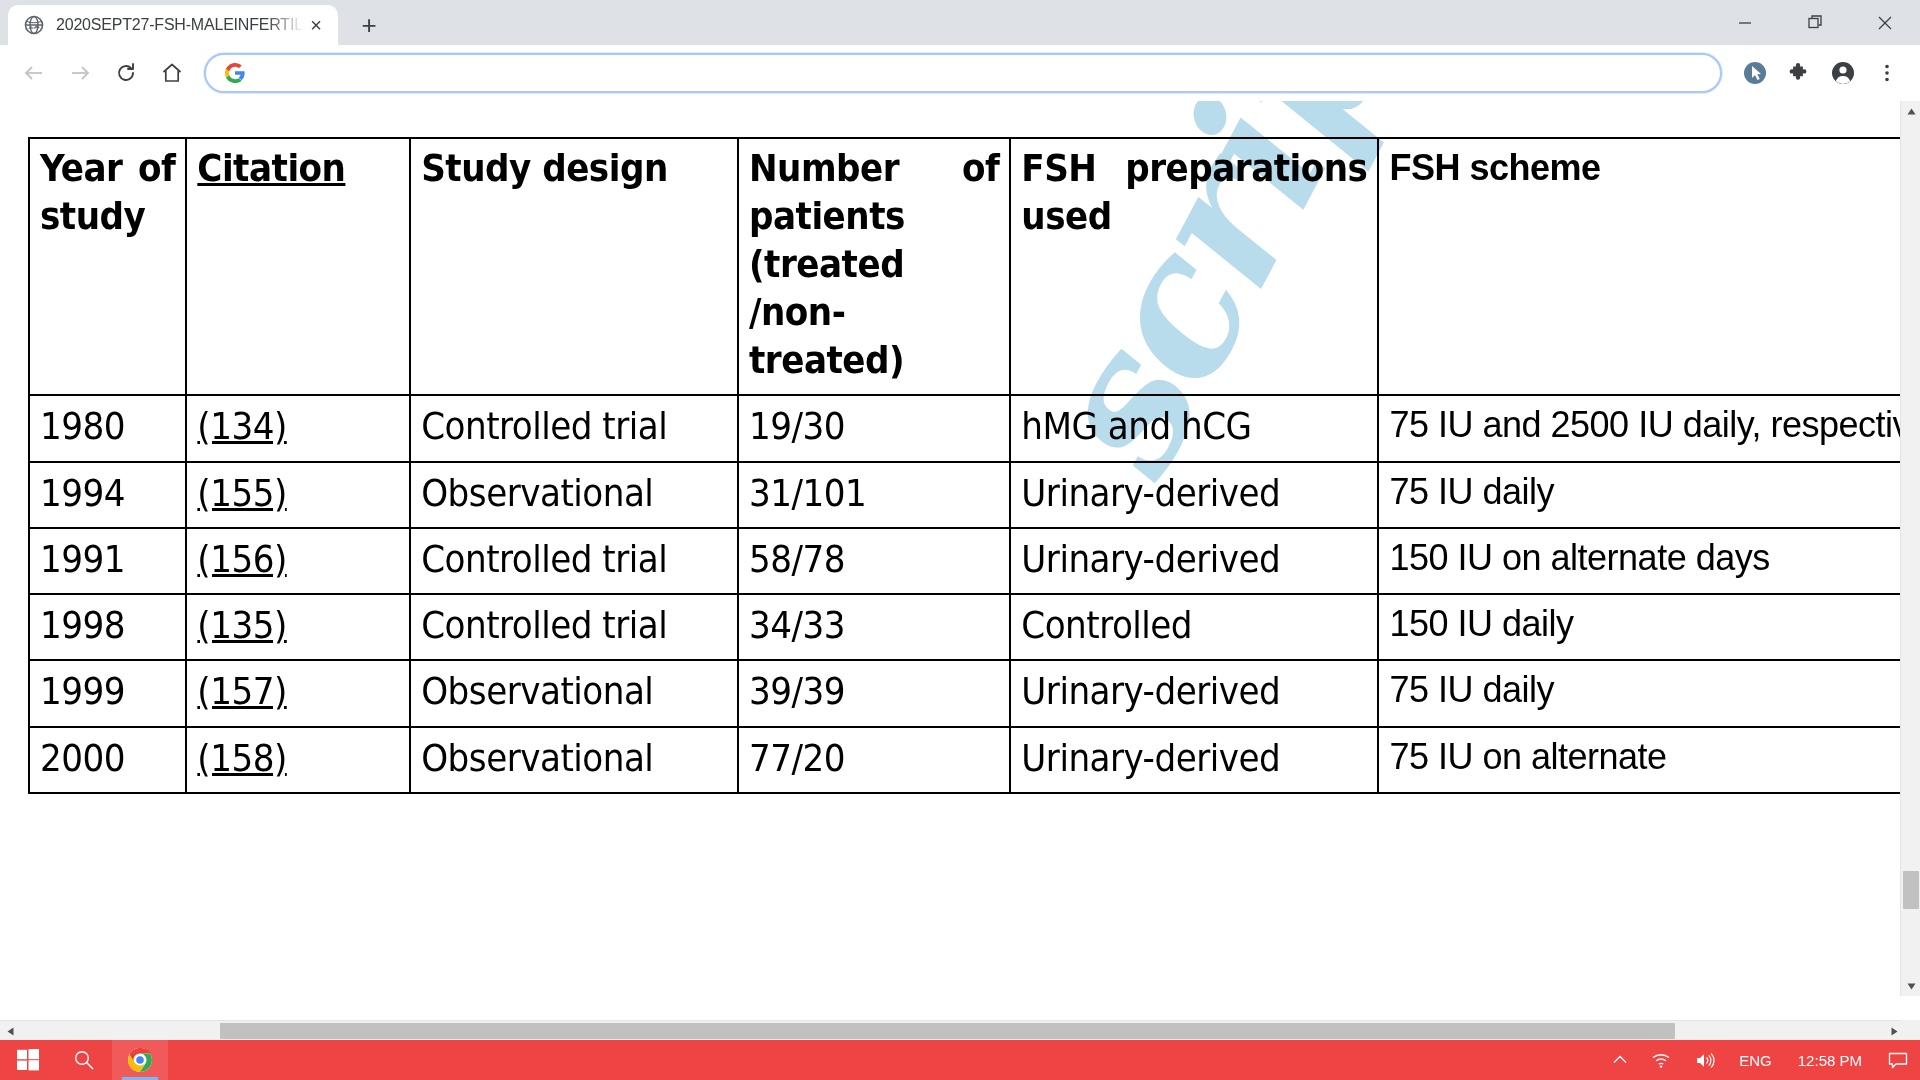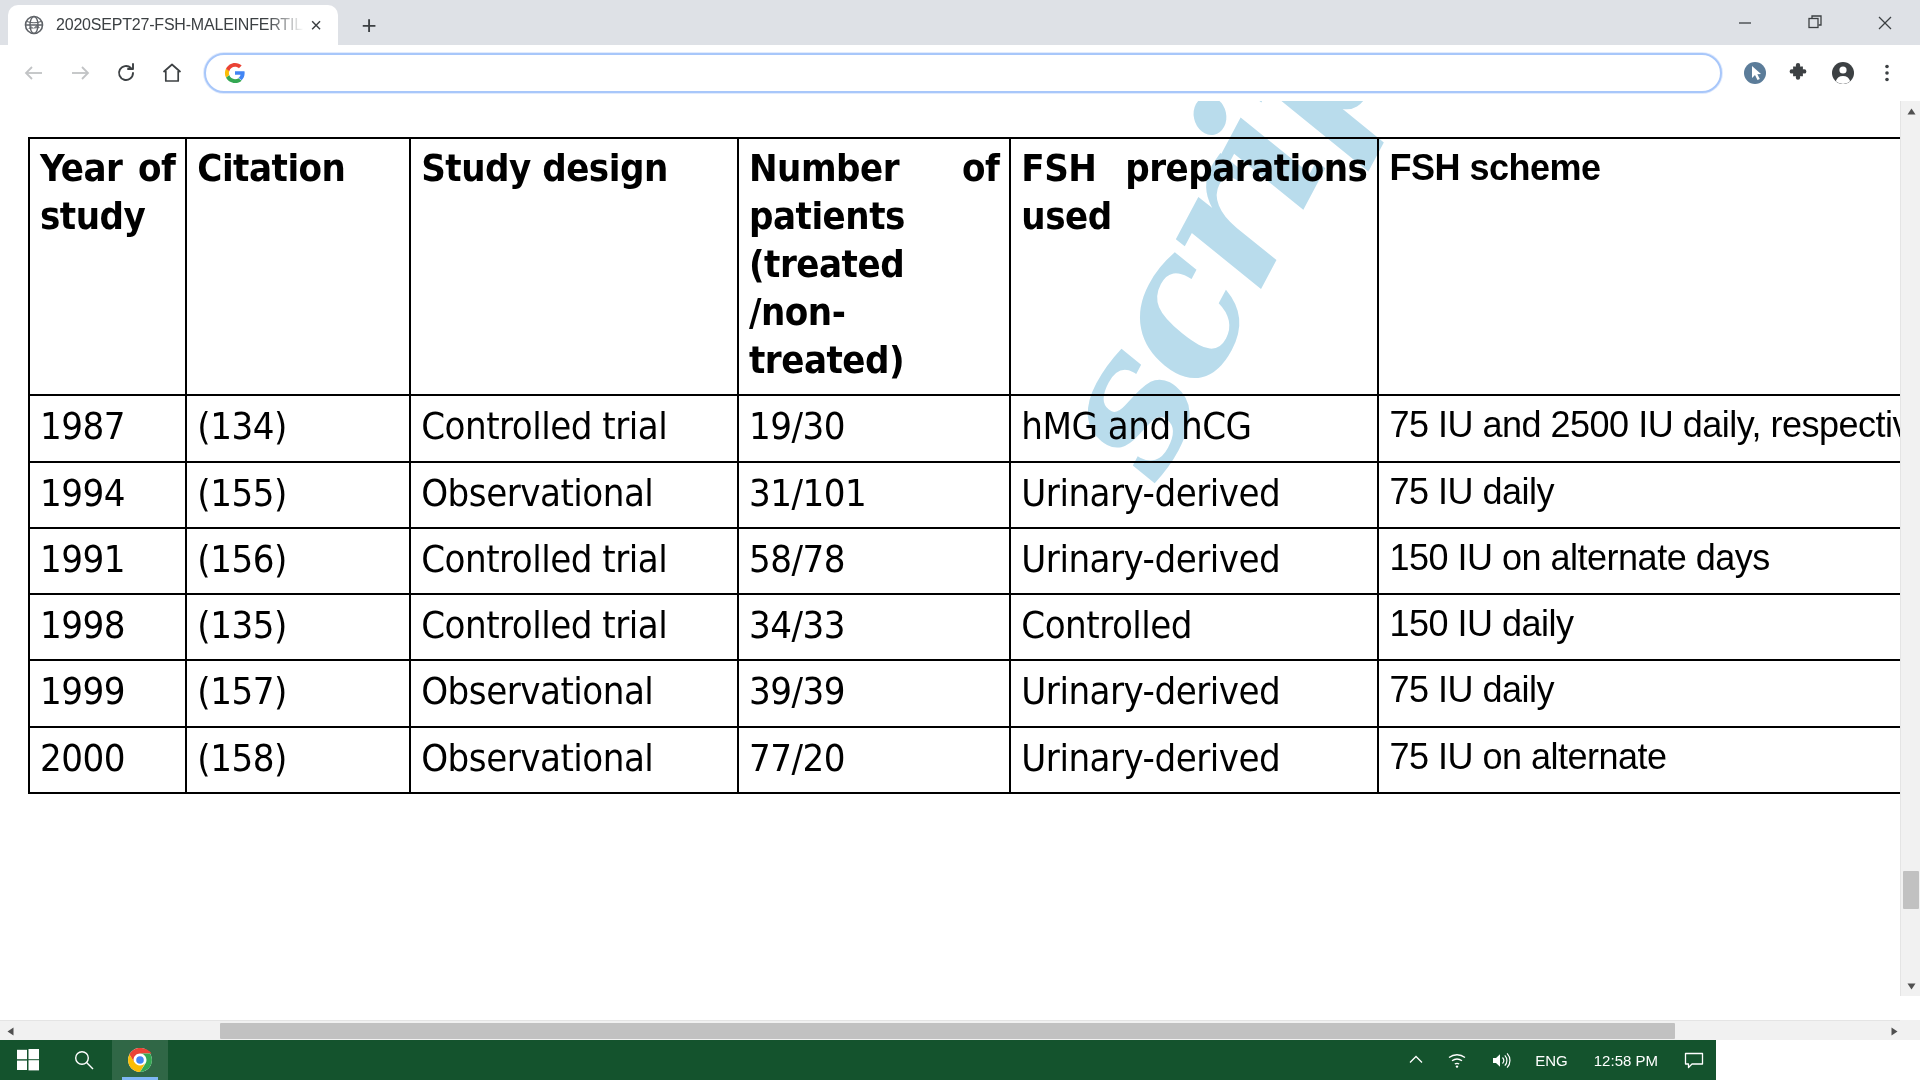--- a/index.html
+++ b/index.html
@@ -228,21 +228,21 @@
 
   
   .doc-table td.scheme-col,
   .doc-table th.scheme-col {
     font-family: "Liberation Sans", "DejaVu Sans", sans-serif;
     letter-spacing: -0.5px;
     font-size: 36px;
   }
 
   .col-year    { width: 156px; }
-  .col-cite    { width: 222px; }
+  .col-cite    { width: 222px; text-decoration: underline; }
   .col-design  { width: 325px; }
   .col-num     { width: 270px; margin-top: 36px; }
   .col-prep    { width: 365px; }
   .col-scheme  { width: 643px; }
 
   
   .vscroll {
     position: absolute;
     right: 0; top: 0;
     width: 20px;
@@ -299,23 +299,23 @@
     position: absolute;
     right: 0; bottom: 0;
     width: 20px; height: 20px;
     background: #f1f1f1;
   }
 
   
   .taskbar {
     position: absolute;
     left: 0; bottom: 0;
-    width: 1716px;
+    width: 1920px;
     height: 40px;
-    background: #14532d;
+    background: #ef4444;
     display: flex;
     align-items: center;
     color: #ffffff;
   }
 
   .tb-item {
     height: 40px;
     width: 56px;
     display: flex; align-items: center; justify-content: center;
     cursor: pointer;
@@ -474,21 +474,21 @@
             <th class="col-year">Year of study</th>
             <th class="col-cite">Citation</th>
             <th class="col-design">Study design</th>
             <th class="col-num">Number of patients (treated /non-treated)</th>
             <th class="col-prep">FSH preparations used</th>
             <th class="col-scheme scheme-col">FSH scheme</th>
           </tr>
         </thead>
         <tbody>
           <tr>
-            <td class="col-year">1987</td>
+            <td class="col-year">1980</td>
             <td class="col-cite">(134)</td>
             <td class="col-design">Controlled trial</td>
             <td class="col-num">19/30</td>
             <td class="col-prep">hMG and hCG</td>
             <td class="col-scheme scheme-col">75 IU and 2500 IU daily, respectively</td>
           </tr>
           <tr>
             <td class="col-year">1994</td>
             <td class="col-cite">(155)</td>
             <td class="col-design">Observational</td>

